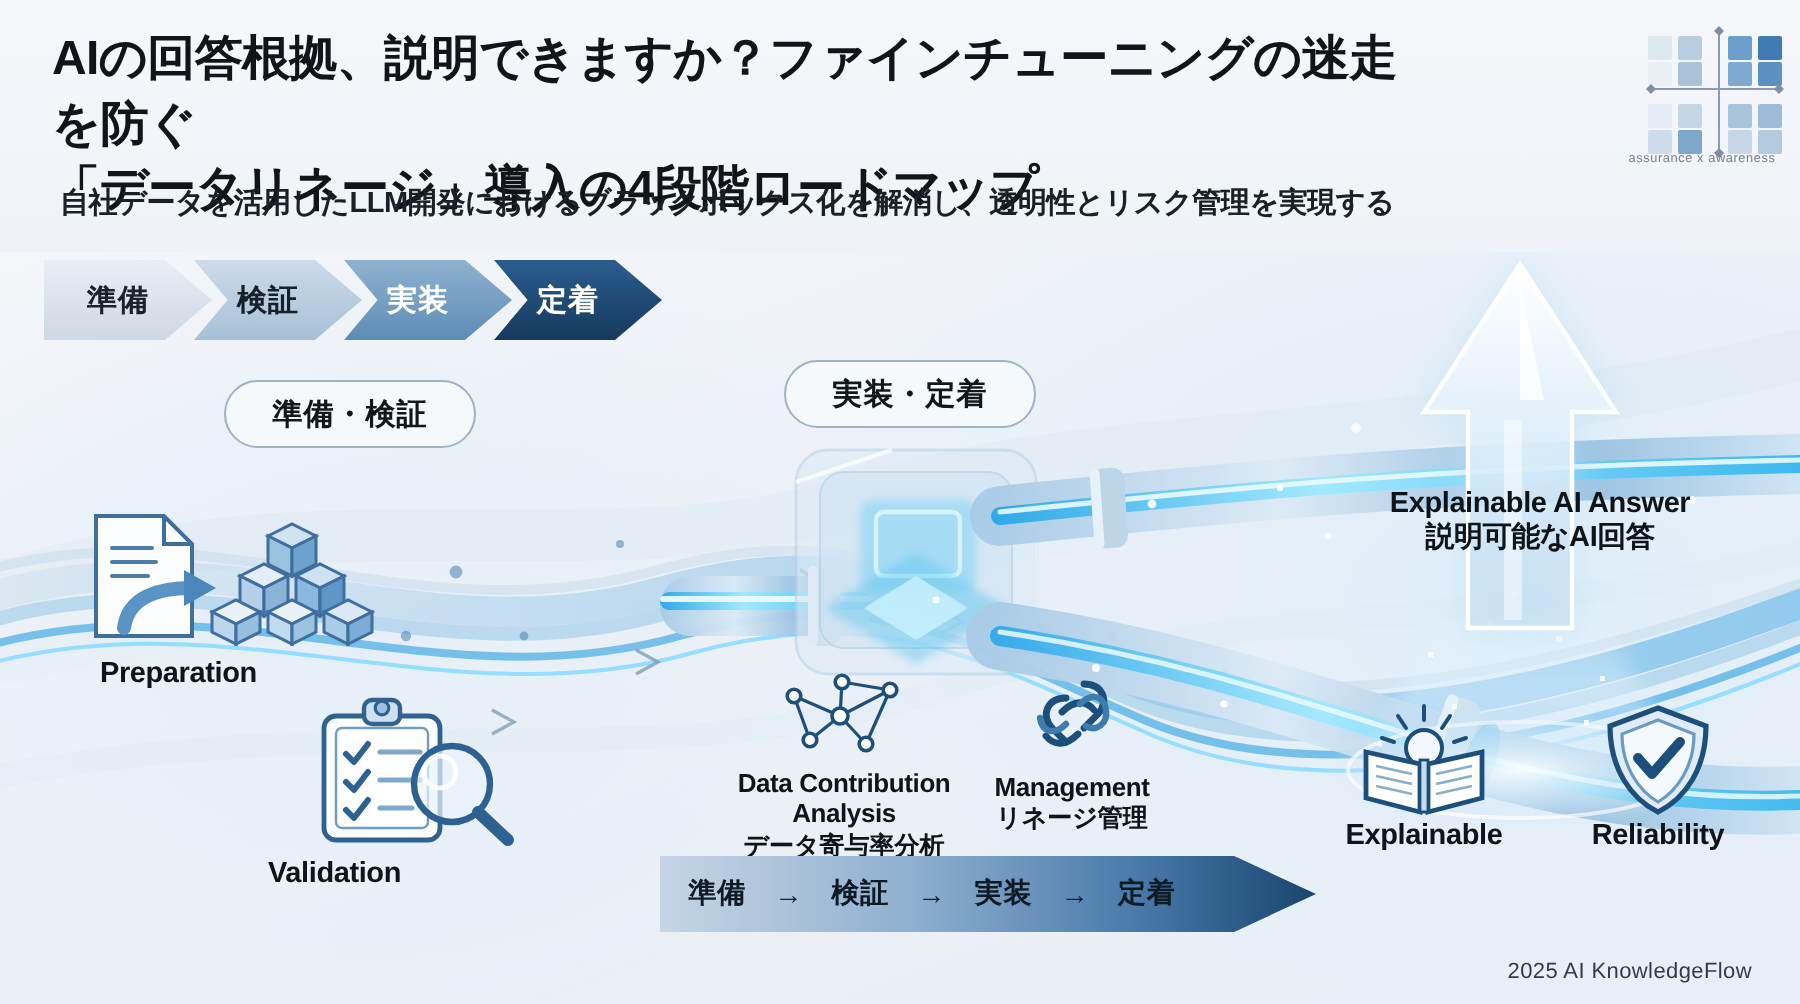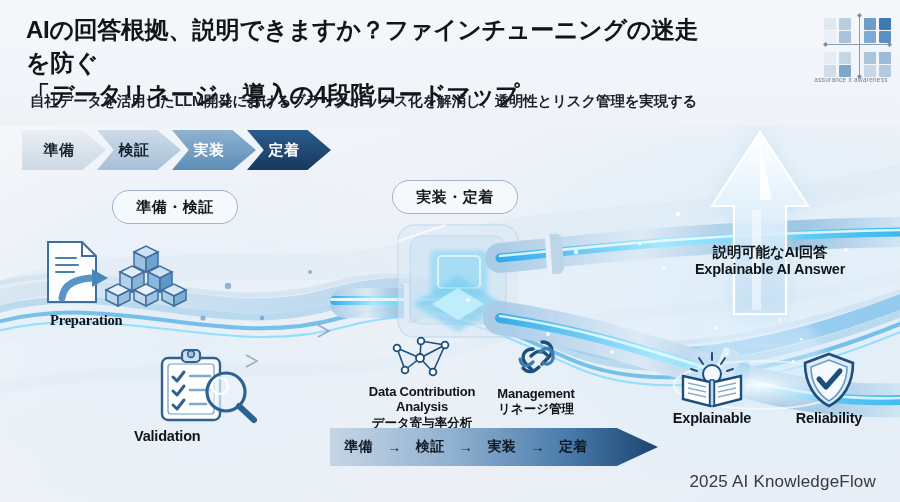--- a/index.html
+++ b/index.html
@@ -55,39 +55,39 @@
 
   
   .art{position:absolute;left:0;top:0;width:900px;height:502px;pointer-events:none;}
 
   
   .iconblk{position:absolute;text-align:center;}
   .iconblk .lbl{font-size:14.5px;font-weight:bold;color:#0f1418;line-height:1.18;letter-spacing:-.2px;}
   .iconblk .lbl.small{font-size:13px;}
   .iconblk .jp{font-size:12.5px;font-weight:bold;color:#0f1418;}
 
-  #blk-preparation{left:38px;top:236px;width:150px;font-family:Liberation Serif, serif;}
+  #blk-preparation{left:38px;top:252px;width:150px;}
   #blk-validation{left:128px;top:348px;width:160px;}
   #blk-dca{left:352px;top:336px;width:140px;}
   #blk-lineage{left:476px;top:336px;width:120px;}
   #blk-answer{left:660px;top:244px;width:220px;}
   #blk-transparency{left:654px;top:352px;width:116px;}
   #blk-reliability{left:774px;top:352px;width:110px;}
 
   
   #roadmap{position:absolute;left:330px;top:428px;width:328px;height:38px;}
   #roadmap .bar{position:absolute;left:0;top:0;width:328px;height:38px;
     background:linear-gradient(90deg,#c6d5e6 0%,#8fb0cf 38%,#4a7bab 72%,#19456f 100%);
     clip-path:polygon(0 0, 84% 0, 84% -14%, 100% 50%, 84% 114%, 84% 100%, 0 100%);}
   #roadmap .txt{position:absolute;left:0;top:0;width:272px;height:38px;
     display:flex;align-items:center;justify-content:space-evenly;
     font-size:14px;font-weight:bold;color:#0f1a24;letter-spacing:.4px;}
   #roadmap .arw{color:#15202c;font-weight:bold;}
 
-  .footer{position:absolute;right:24px;bottom:10px;font-size:17px;
+  .footer{position:absolute;right:24px;bottom:10px;font-size:11px;
     color:#333a42;letter-spacing:.2px;}
 </style>
 </head>
 <body>
 
 <div id="stage">
 
   <svg class="art" viewBox="0 0 900 502">
     <defs>
       <linearGradient id="pipeG" x1="0" y1="0" x2="1" y2="0">
@@ -404,22 +404,22 @@
       <g fill="none" stroke="#3f7cae" stroke-width="3.2" stroke-linecap="round">
         <path d="M31,16 C37,10 43,12 44,19 C45,26 39,30 34,27"></path>
         <path d="M24,26 C18,32 12,30 11,23"></path>
       </g>
     </svg>
     <div class="lbl small">Management</div>
     <div class="jp">リネージ管理</div>
   </div>
 
   <div class="iconblk" id="blk-answer">
+    <div class="lbl">Explainable AI Answer</div>
     <div class="lbl">説明可能なAI回答</div>
-    <div class="lbl">Explainable AI Answer</div>
   </div>
 
   <div class="iconblk" id="blk-transparency">
     <svg width="66" height="56" viewBox="0 0 66 56" style="display:block;margin:0 auto 2px;">
       <g stroke="#1d4f7c" stroke-width="2" stroke-linecap="round">
         <line x1="33" y1="1" x2="33" y2="8"></line>
         <line x1="20" y1="6" x2="24" y2="12"></line>
         <line x1="46" y1="6" x2="42" y2="12"></line>
         <line x1="12" y1="17" x2="18" y2="19"></line>
         <line x1="54" y1="17" x2="48" y2="19"></line>

